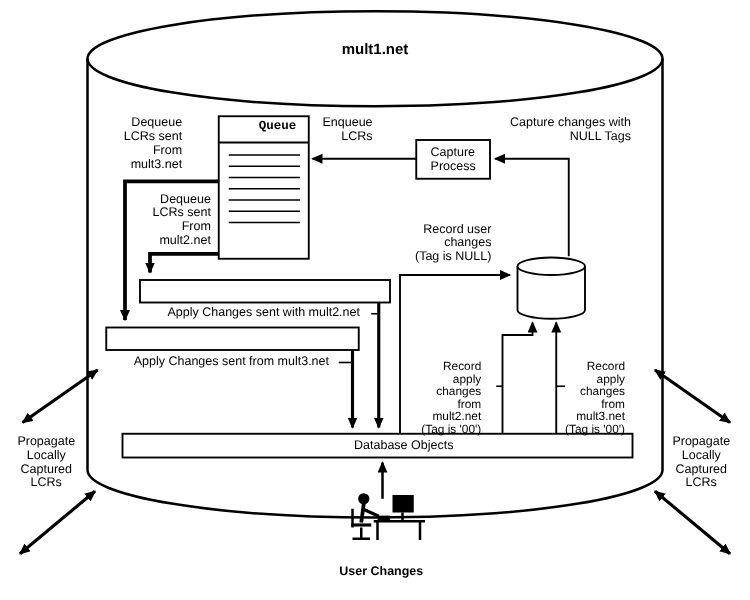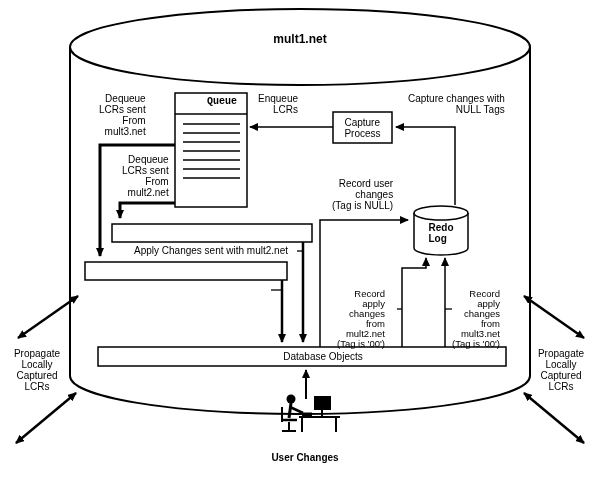--- a/index.html
+++ b/index.html
@@ -114,27 +114,26 @@
   <div class="boxlbl" style="left:333px;top:112px;width:59px;height:31px;">Capture
 Process</div>
 
   <div class="lbl" style="left:408px;top:93px;">Capture changes with
 NULL Tags</div>
 
   <div class="lbl" style="left:332px;top:178px;">Record user
 changes
 (Tag is NULL)</div>
 
-  <div class="boxlbl b" style="left:414px;top:216px;width:54px;height:34px;">Redo
-Log</div>
 
 
   <div class="lbl" style="left:134px;top:245px;">Apply Changes sent with mult2.net</div>
 
 
+  <div class="lbl" style="left:107px;top:284px;">Apply Changes sent from mult3.net</div>
 
   <div class="lbl s" style="left:337px;top:289px;">Record
 apply
 changes
 from
 mult2.net
 (Tag is '00')</div>
 
   <div class="lbl s" style="left:452px;top:289px;">Record
 apply

